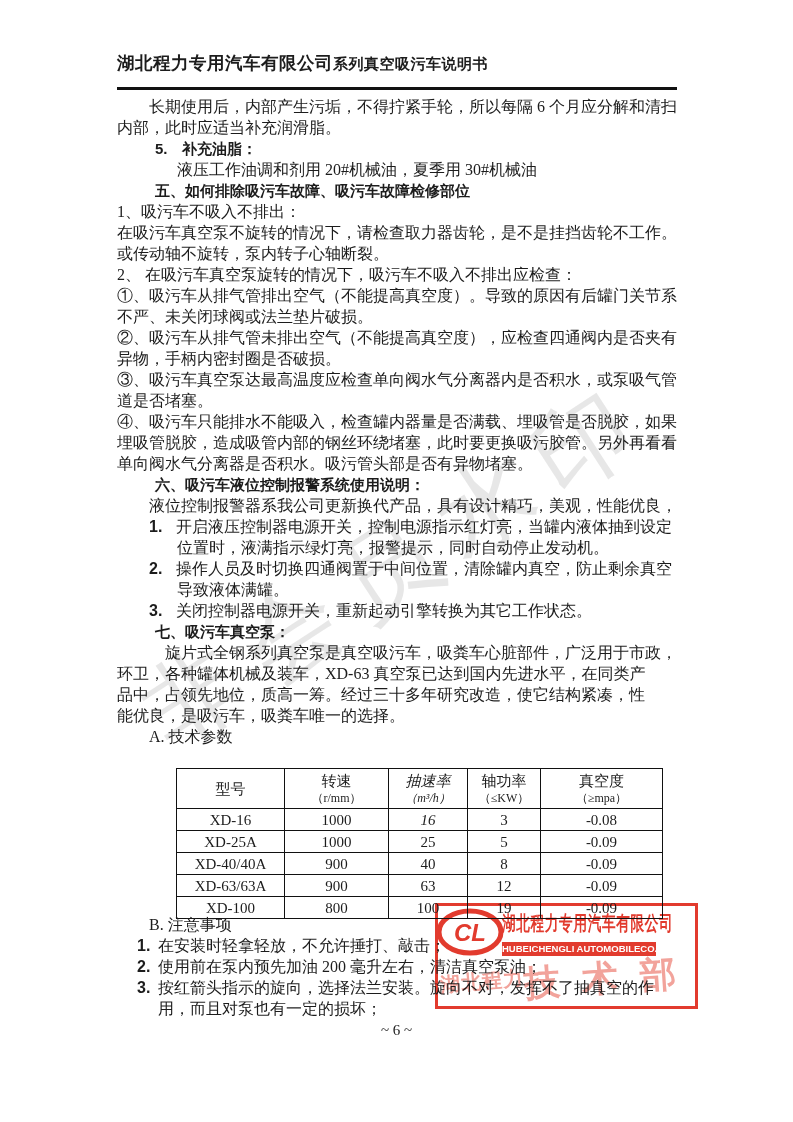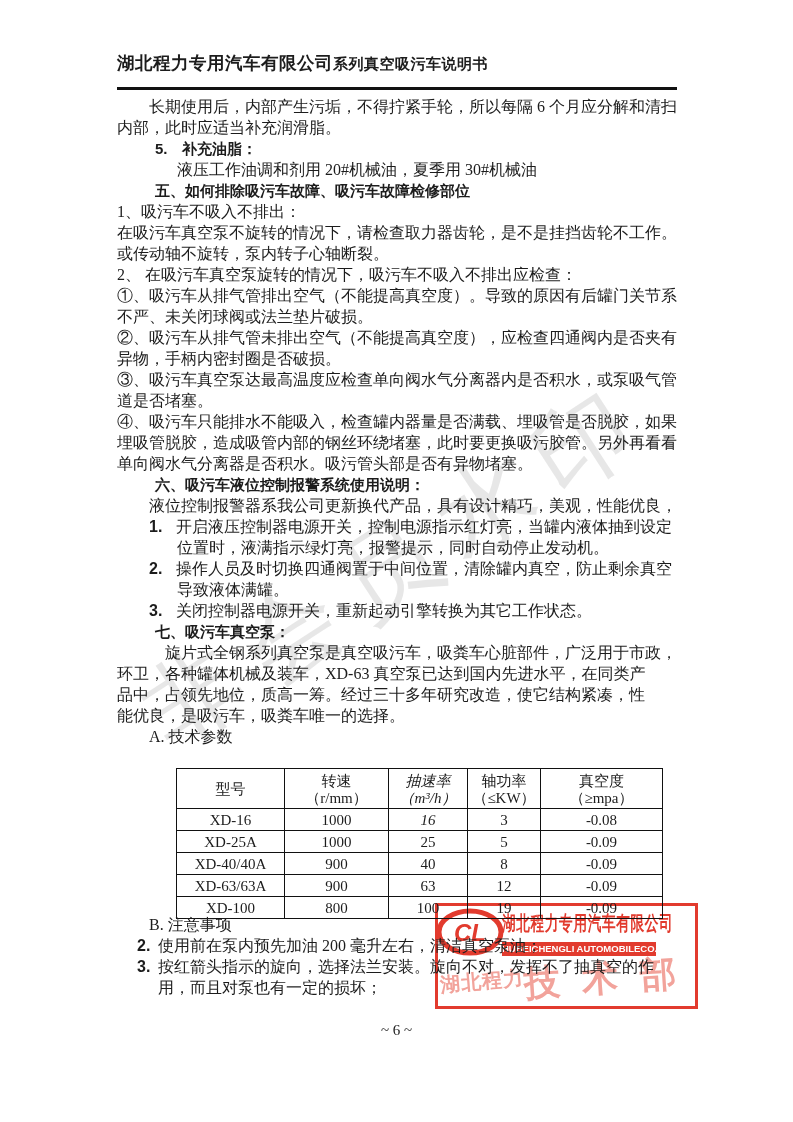--- a/index.html
+++ b/index.html
@@ -62,21 +62,21 @@
   .tech-table th,.tech-table td{
     border:1.6px solid #111;
     text-align:center;vertical-align:middle;
     padding:0;
     font-weight:400;
     background:transparent;
   }
   .tech-table th{height:39px;}
   .tech-table td{height:21px;line-height:20px;}
   .hname{line-height:18px;font-size:15px;}
-  .hunit{line-height:16px;font-size:15px;}
+  .hunit{line-height:16px;font-size:12px;}
   .hit{font-style:italic;}
   .it{font-style:italic;}
   
   .page-num{
     position:absolute;left:0;top:1022px;width:793px;
     text-align:center;font-size:15px;z-index:2;
   }
   
   .stamp{
     position:absolute;left:435px;top:903px;width:263px;height:106px;
@@ -223,20 +223,21 @@
           <td>800</td>
           <td>100</td>
           <td>19</td>
           <td>-0.09</td>
         </tr>
       </tbody>
   </table>
 
   <div class="notes-lines">
       <div class="line" style="padding-left: 32px;"><span>B. 注意事项</span></div>
+      <div class="line" style="padding-left: 20px;"><span class="num" style="width: 21px;">1.</span><span>在安装时轻拿轻放，不允许捶打、敲击；</span></div>
       <div class="line" style="padding-left: 20px;"><span class="num" style="width: 21px;">2.</span><span>使用前在泵内预先加油 200 毫升左右，清洁真空泵油；</span></div>
       <div class="line" style="padding-left: 20px;"><span class="num" style="width: 21px;">3.</span><span>按红箭头指示的旋向，选择法兰安装。旋向不对，发挥不了抽真空的作</span></div>
       <div class="line" style="padding-left: 41px;"><span>用，而且对泵也有一定的损坏；</span></div>
     </div>
 
   <div class="page-num">~ 6 ~</div>
 
   <div class="stamp">
     <svg class="stamp-logo" width="72" height="52" viewBox="0 0 72 52">
       <ellipse cx="36" cy="25" rx="31" ry="21" fill="#ffffff" stroke="#e23b2e" stroke-width="5"></ellipse>

